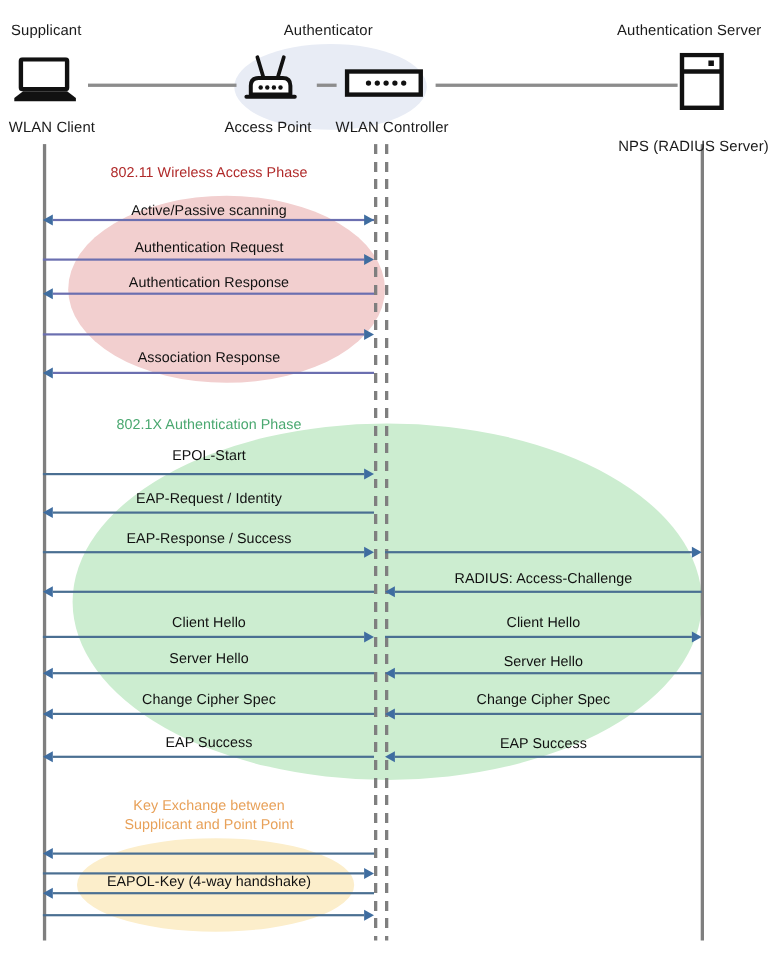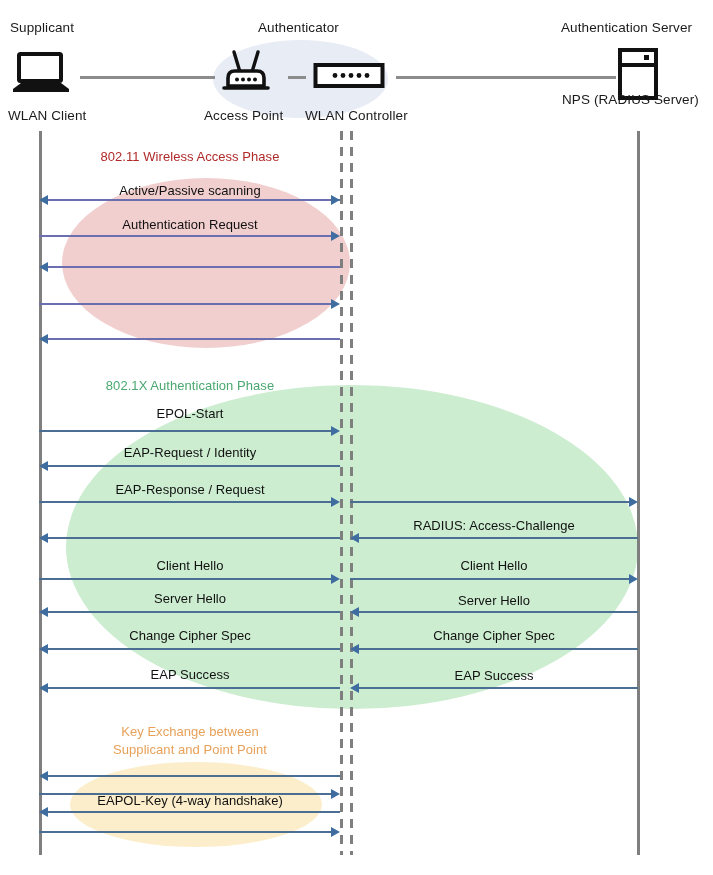--- a/index.html
+++ b/index.html
@@ -178,21 +178,21 @@
       <svg width="42" height="52" viewBox="0 0 42 52" fill="none">
         <rect x="3" y="2" width="36" height="48" stroke="#111" stroke-width="4" fill="#fff"></rect>
         <path d="M3 17 L39 17" stroke="#111" stroke-width="4"></path>
         <rect x="27" y="7" width="5" height="5" fill="#111"></rect>
       </svg>
     </div>
 
     <div class="actor-caption" style="left:8px; top:108px;">WLAN Client</div>
     <div class="actor-caption" style="left:204px; top:108px;">Access Point</div>
     <div class="actor-caption" style="left:305px; top:108px;">WLAN Controller</div>
-    <div class="actor-caption" style="left:562px; top:92px;">NPS (RADIUS Server)</div>
+    <div class="actor-caption" style="left:562px; top:125px;">NPS (RADIUS Server)</div>
   </div>
 
   <div class="layer-arrows">
 
     <div class="msg-line thick" style="left:48px; top:199px; width:292px;"></div>
     <div class="arrowhead left" style="left:39px; top:195px;"></div>
     <div class="arrowhead right" style="left:331px; top:195px;"></div>
 
     <div class="msg-line thick" style="left:39px; top:235px; width:292px;"></div>
     <div class="arrowhead right" style="left:331px; top:231px;"></div>
@@ -265,24 +265,26 @@
 
     <div class="phase-caption phase-red" style="left:39px; top:147px; width:302px;">802.11 Wireless Access Phase</div>
 
     <div class="phase-caption phase-green" style="left:39px; top:376px; width:302px;">802.1X Authentication Phase</div>
 
     <div class="phase-caption phase-amber" style="left:39px; top:722px; width:302px;">Key Exchange between</div>
     <div class="phase-caption phase-amber" style="left:39px; top:740px; width:302px;">Supplicant and Point Point</div>
 
     <div class="msg-label" style="left:39px; top:183px; width:302px;">Active/Passive scanning</div>
     <div class="msg-label" style="left:39px; top:217px; width:302px;">Authentication Request</div>
+    <div class="msg-label" style="left:39px; top:249px; width:302px;">Authentication Response</div>
+    <div class="msg-label" style="left:39px; top:317px; width:302px;">Association Response</div>
 
     <div class="msg-label" style="left:39px; top:406px; width:302px;">EPOL-Start</div>
     <div class="msg-label" style="left:39px; top:445px; width:302px;">EAP-Request / Identity</div>
-    <div class="msg-label" style="left:39px; top:482px; width:302px;">EAP-Response / Request</div>
+    <div class="msg-label" style="left:39px; top:482px; width:302px;">EAP-Response / Success</div>
     <div class="msg-label" style="left:39px; top:558px; width:302px;">Client Hello</div>
     <div class="msg-label" style="left:39px; top:591px; width:302px;">Server Hello</div>
     <div class="msg-label" style="left:39px; top:628px; width:302px;">Change Cipher Spec</div>
     <div class="msg-label" style="left:39px; top:667px; width:302px;">EAP Success</div>
 
     <div class="msg-label" style="left:350px; top:518px; width:288px;">RADIUS: Access-Challenge</div>
     <div class="msg-label" style="left:350px; top:558px; width:288px;">Client Hello</div>
     <div class="msg-label" style="left:350px; top:593px; width:288px;">Server Hello</div>
     <div class="msg-label" style="left:350px; top:628px; width:288px;">Change Cipher Spec</div>
     <div class="msg-label" style="left:350px; top:668px; width:288px;">EAP Success</div>

